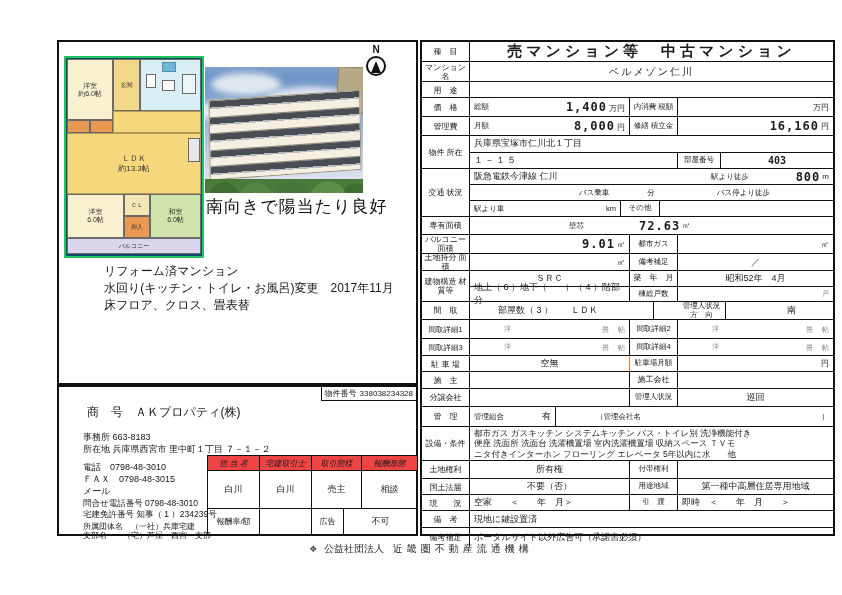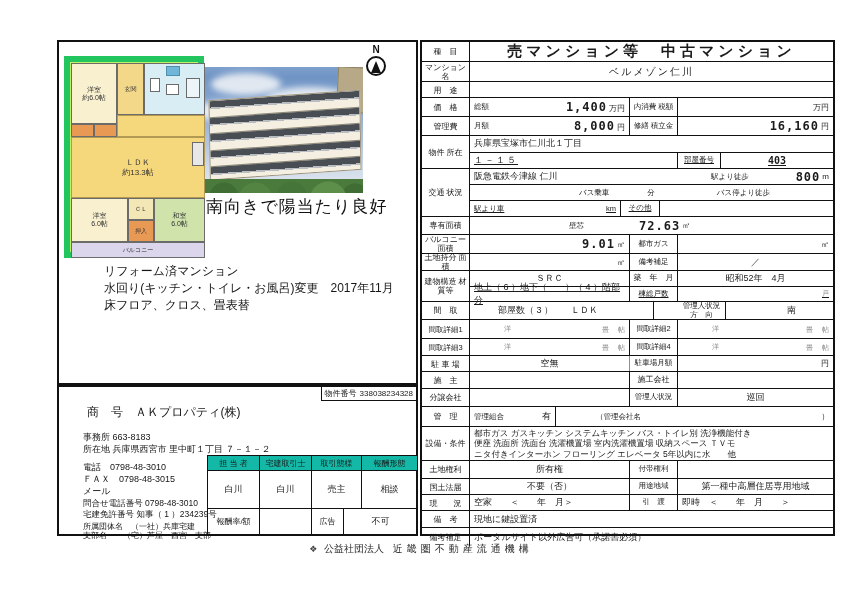--- a/index.html
+++ b/index.html
@@ -1,21 +1,21 @@
 <!DOCTYPE html>
 <html><head>
 <meta charset="utf-8">
 <style>
   html,body{margin:0;padding:0;background:#fff;}
   .page{position:relative;width:842px;height:595px;background:#fff;overflow:hidden;
         font-family:"Liberation Sans",sans-serif;color:#1b1b1b;}
   .box{position:absolute;background:#fff;border:2px solid #111;box-sizing:border-box;}
   
   #ltbox{left:57px;top:40px;width:361px;height:345px;}
-  .plan{position:absolute;left:5px;top:14px;width:140px;height:202px;border:6px solid #22c55e;box-sizing:border-box;background:#bef264;}
+  .plan{position:absolute;left:5px;top:14px;width:140px;height:202px;border:2px solid #22c55e;box-sizing:border-box;background:#0c4a6e;}
   .pr{position:absolute;box-sizing:border-box;border:1px solid #6b6b6b;display:flex;flex-direction:column;align-items:center;justify-content:center;font-size:7px;line-height:8px;text-align:center;color:#333;}
   .photo{position:absolute;left:146px;top:25px;width:158px;height:126px;overflow:hidden;
          background:linear-gradient(180deg,#5d86bc 0%,#7fa0cd 0%,#6f94c5 8%,#9ab4d8 45%,#cdd9e8 78%,#e6ecf3 100%);}
   .cloud{position:absolute;background:#f4f6f8;border-radius:50%;filter:blur(3px);opacity:.85;}
   .bldg{position:absolute;left:4px;bottom:18px;width:150px;height:78px;transform:rotate(-4deg) skewX(-3deg);
         background:#efe8d6;border:1px solid #9a927e;overflow:hidden;}
   .floor{height:20%;background:linear-gradient(180deg,#494e55 0 40%,#b9bdc1 40% 50%,#f4efe1 50% 100%);border-bottom:1px solid #8d8774;}
   .bush{position:absolute;left:0;bottom:0;width:100%;height:20px;
         background:radial-gradient(circle at 12% 120%,#3f6d33 0 14px,transparent 15px),
                    radial-gradient(circle at 32% 130%,#548441 0 16px,transparent 17px),
@@ -42,21 +42,21 @@
   
   .rt{position:absolute;left:420px;top:40px;width:415px;height:496px;border:2px solid #111;box-sizing:border-box;display:flex;flex-direction:column;font-size:9px;background:#fff;}
   .rrow{display:flex;border-bottom:1px solid #111;box-sizing:border-box;flex:0 0 auto;min-height:0;}
   .rrow:last-child{border-bottom:none;}
   .lc{flex:0 0 48px;border-right:1px solid #111;box-sizing:border-box;display:flex;align-items:center;justify-content:center;text-align:center;font-size:8px;line-height:9px;padding:8px 2px;color:#161616;}
   .l2{flex:0 0 48px;border-left:1px solid #111;border-right:1px solid #111;box-sizing:border-box;display:flex;align-items:center;justify-content:center;text-align:center;font-size:7.5px;line-height:8.5px;padding:0 1px;color:#161616;}
   .vc{flex:1;display:flex;align-items:center;padding:0 4px;box-sizing:border-box;min-width:0;}
   .v1{flex:0 0 160px;}
   .grp{flex:1;display:flex;flex-direction:column;min-width:0;}
   .srow{display:flex;flex:1;border-bottom:1px solid #111;box-sizing:border-box;min-height:0;}
-  .srow:last-child{border-bottom:none;text-decoration:underline;}
+  .srow:last-child{border-bottom:none;}
   .c{justify-content:center;}
   .r{justify-content:flex-end;}
   .num{font-family:"DejaVu Sans Mono",monospace;font-weight:bold;font-size:12px;letter-spacing:1px;}
   .num2{font-family:"DejaVu Sans Mono",monospace;font-weight:bold;font-size:10px;}
   .unit{font-size:8px;margin-left:2px;}
   .sub{font-size:7.5px;color:#222;}
   .faint{color:#8a8a8a;font-size:7px;}
   .title{justify-content:center;font-size:15px;font-weight:bold;letter-spacing:4px;}
   .mname{justify-content:center;font-size:10px;letter-spacing:2px;}
   .equiptxt{flex-direction:column;align-items:flex-start;justify-content:center;font-size:8.5px;line-height:10.5px;}
@@ -419,21 +419,21 @@
       <span>宅建免許番号</span> <span>知事（ 1 ）234239号</span>
     </div>
     <div class="agline" style="left:24px;top:134px;font-size:8px;">
       <span>所属団体名</span>　<span>（一社）兵庫宅建</span>
     </div>
     <div class="agline" style="left:24px;top:143px;font-size:8px;">
       <span>支部名</span>　　<span>（宅）芦屋・西宮　支部</span>
     </div>
 
     <div class="stafftbl">
-      <div class="strow" style="flex:0 0 15px;background:#14b8a6;">
+      <div class="strow" style="flex:0 0 15px;background:#ef4444;font-style:italic;">
         <div class="stc" style="flex:0 0 52px;font-size:8px;">担 当 者</div>
         <div class="stc" style="flex:0 0 52px;font-size:8px;">宅建取引士</div>
         <div class="stc" style="flex:0 0 50px;font-size:8px;">取引態様</div>
         <div class="stc" style="flex:1;font-size:8px;">報酬形態</div>
       </div>
       <div class="strow" style="flex:0 0 38px;">
         <div class="stc" style="flex:0 0 52px;">白川</div>
         <div class="stc" style="flex:0 0 52px;">白川</div>
         <div class="stc" style="flex:0 0 50px;">売主</div>
         <div class="stc" style="flex:1;">相談</div>

